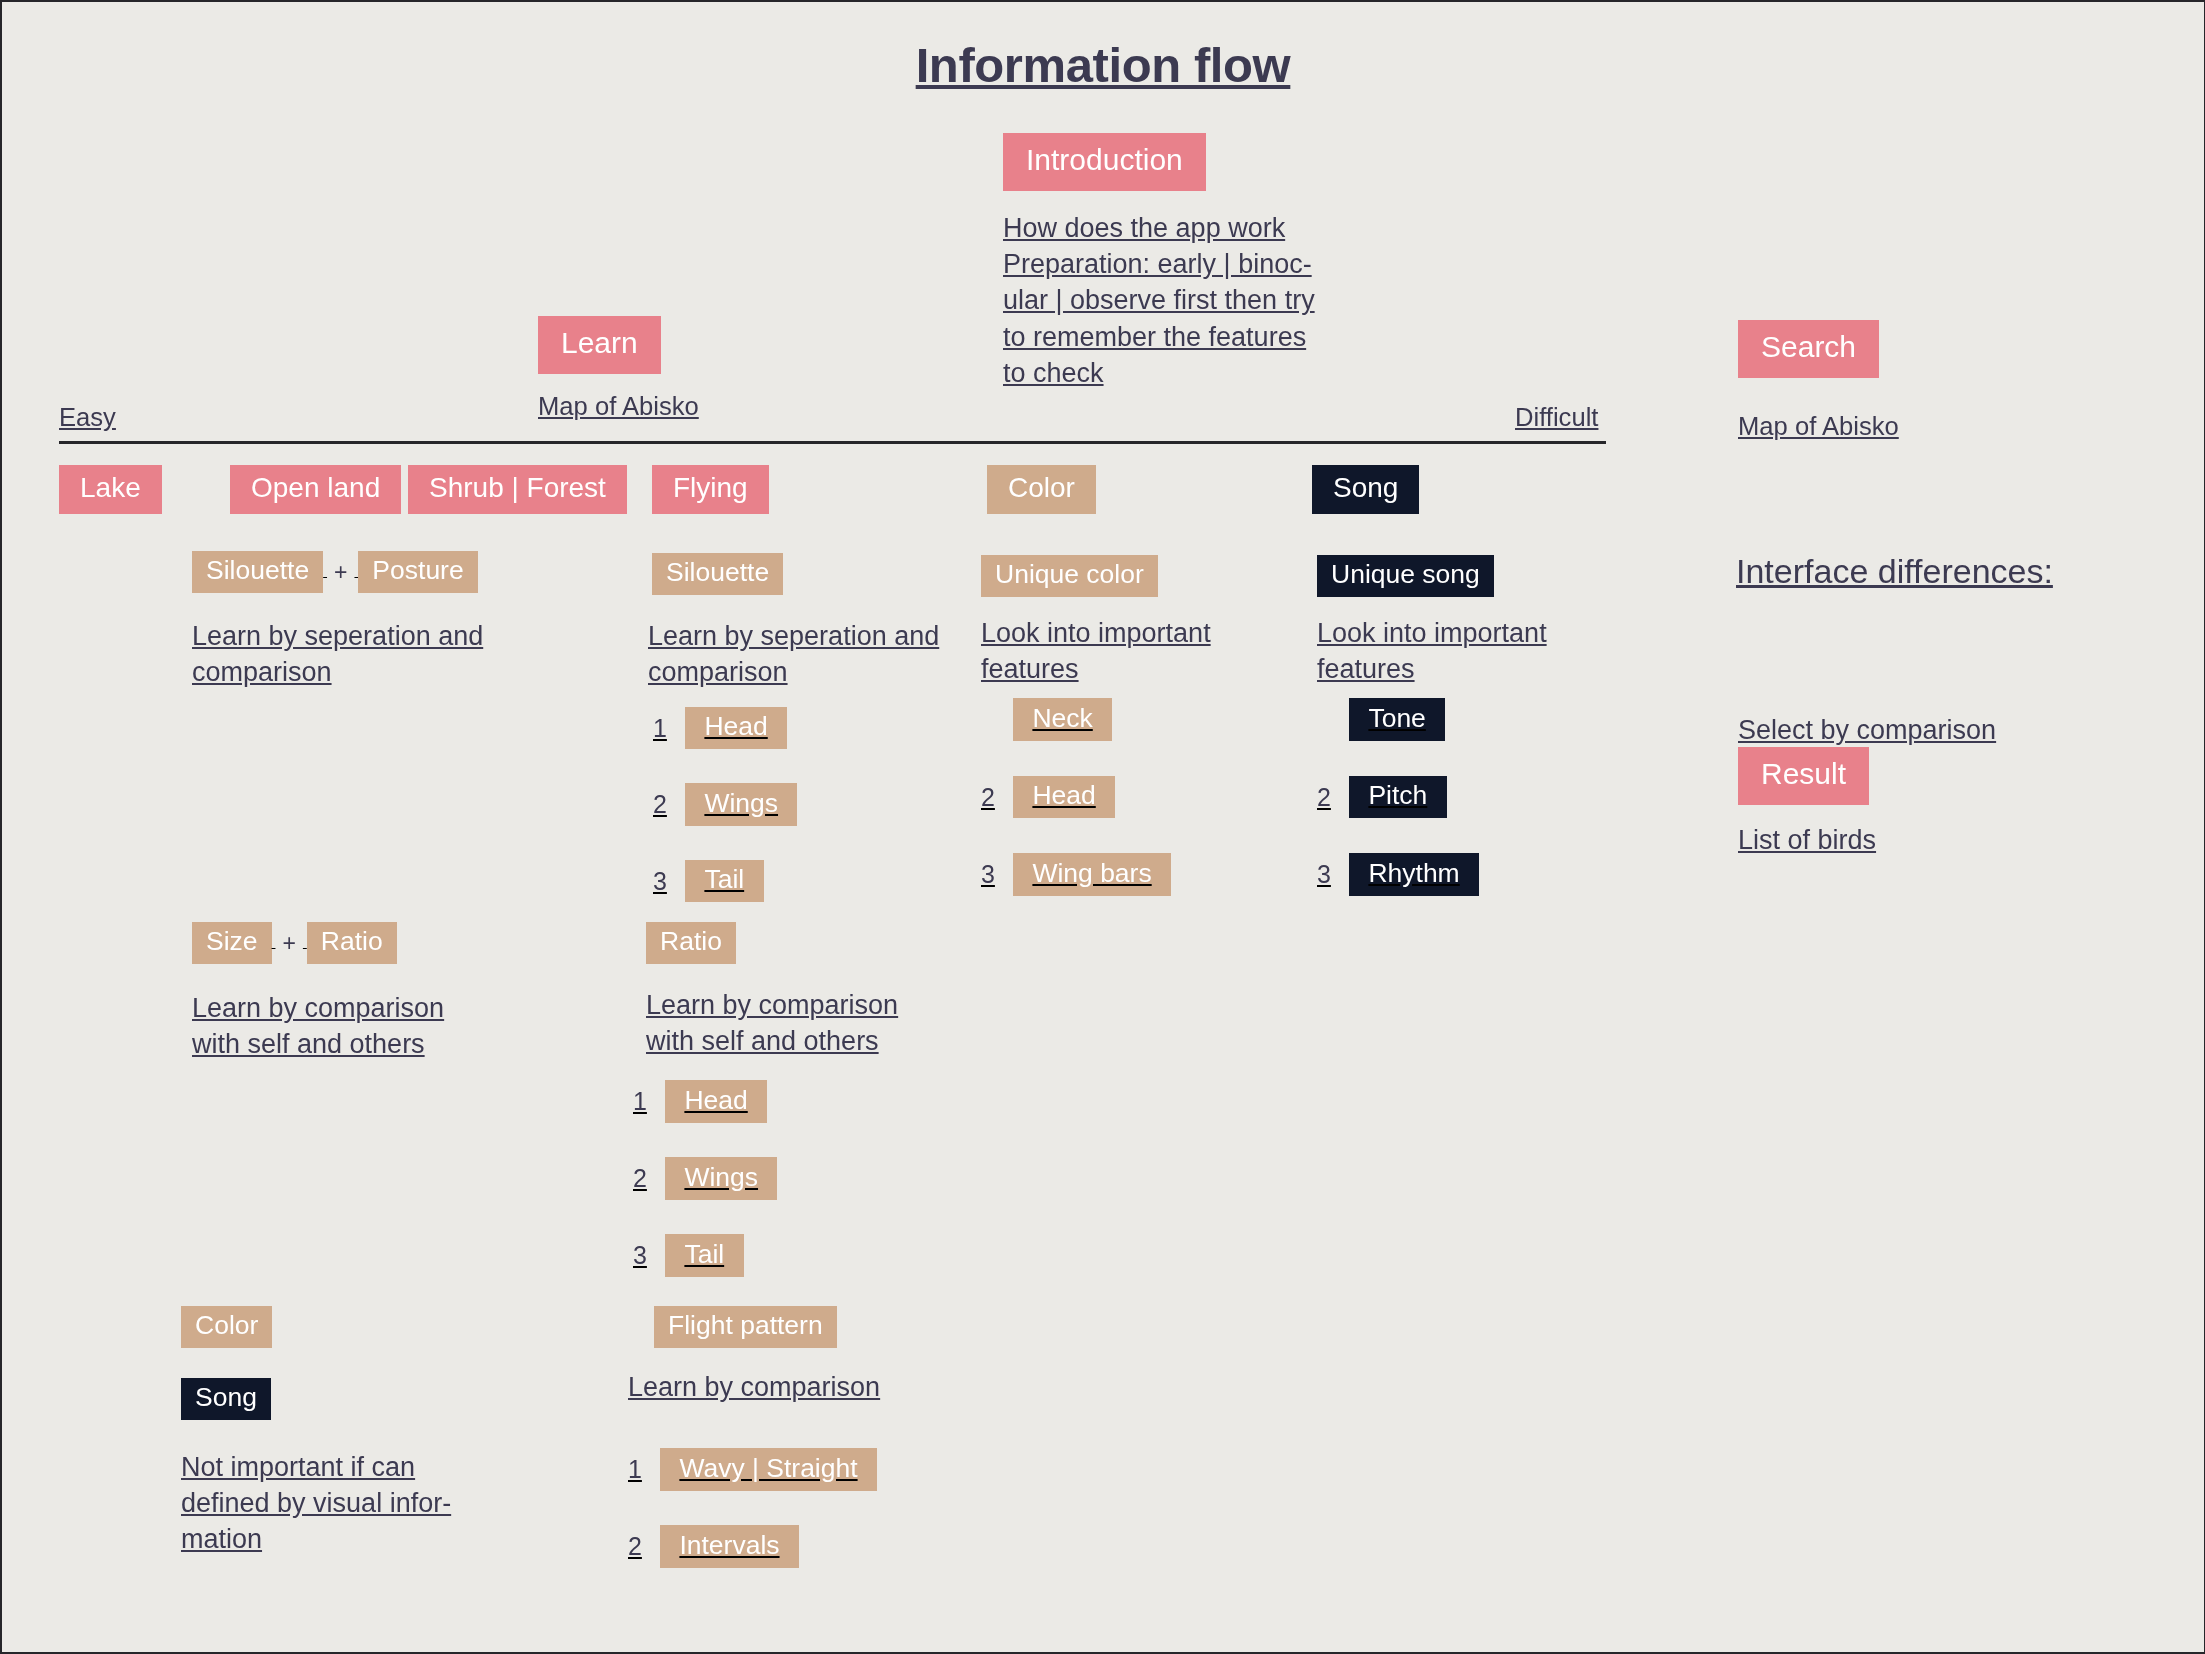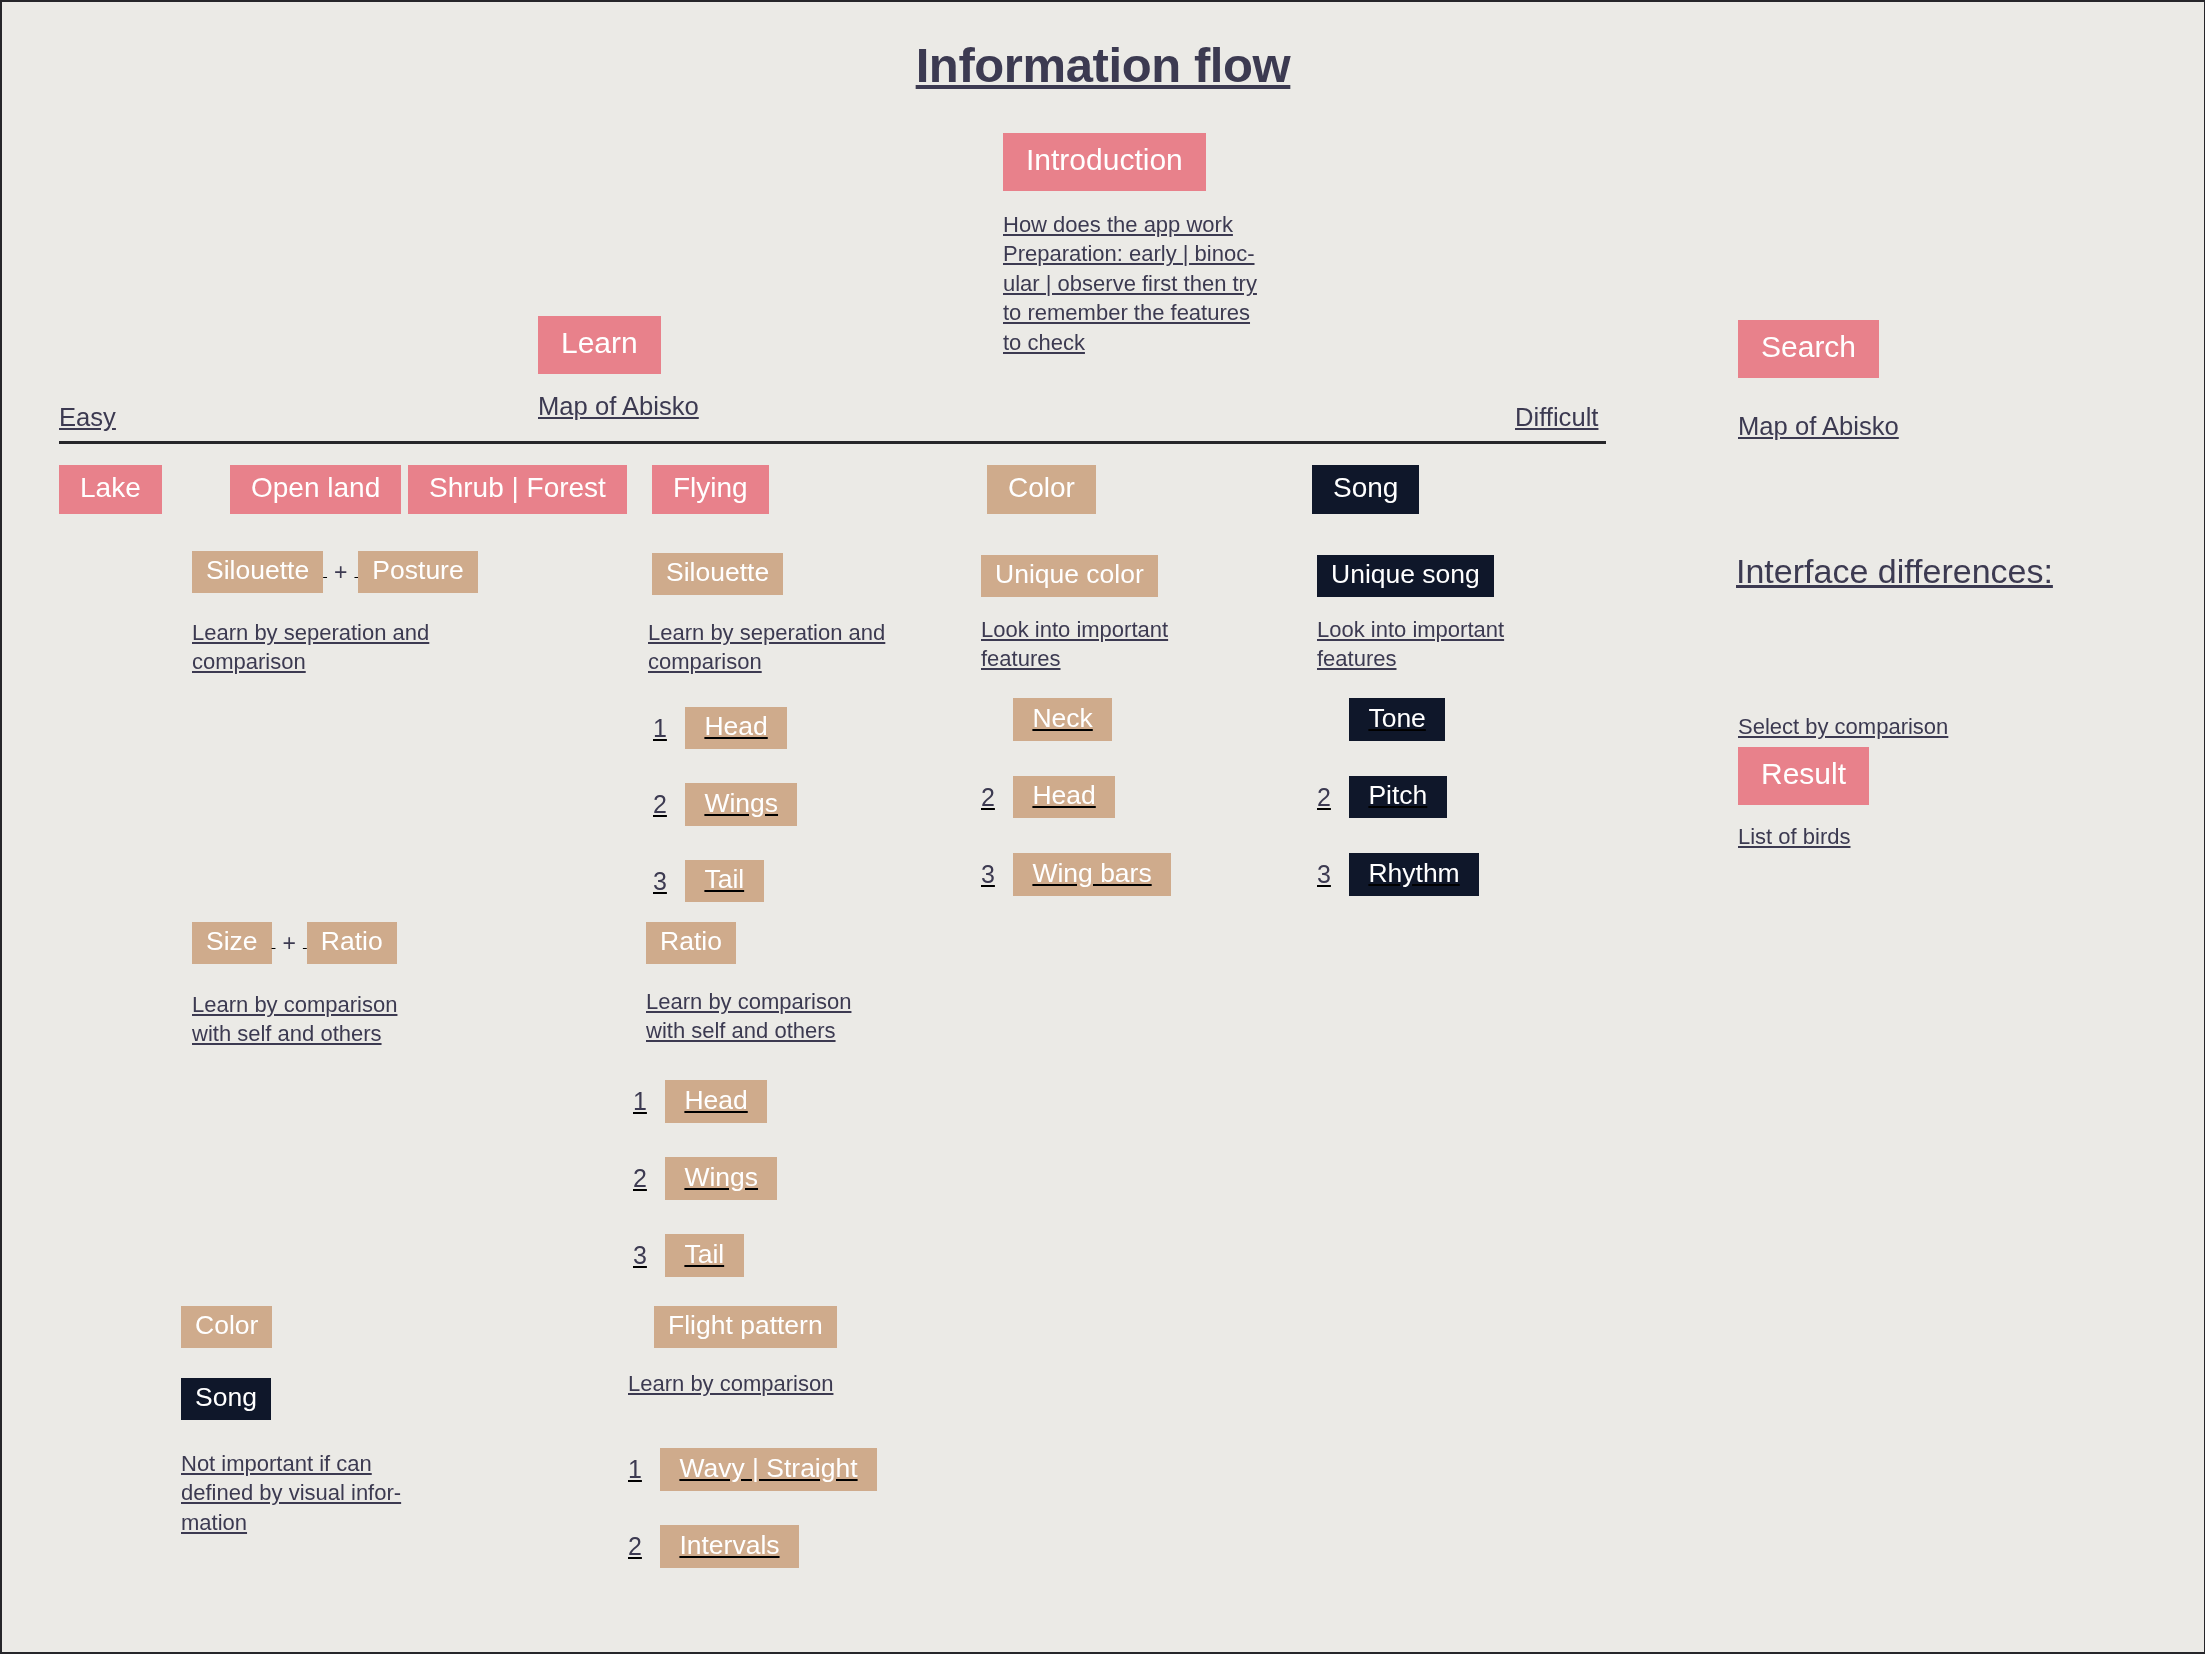--- a/index.html
+++ b/index.html
@@ -67,21 +67,21 @@
   .plus {
     display: inline-block;
     font-size: 23px;
     color: #3c3a51;
     padding: 0 7px;
     vertical-align: middle;
   }
 
   
   .body-text {
-    font-size: 22px;
+    font-size: 27px;
     color: #3c3a51;
     line-height: 1.34;
     white-space: pre-line;
   }
   .caption {
     font-size: 25.6px;
     color: #3c3a51;
     line-height: 1.3;
   }
   .axis-label {

